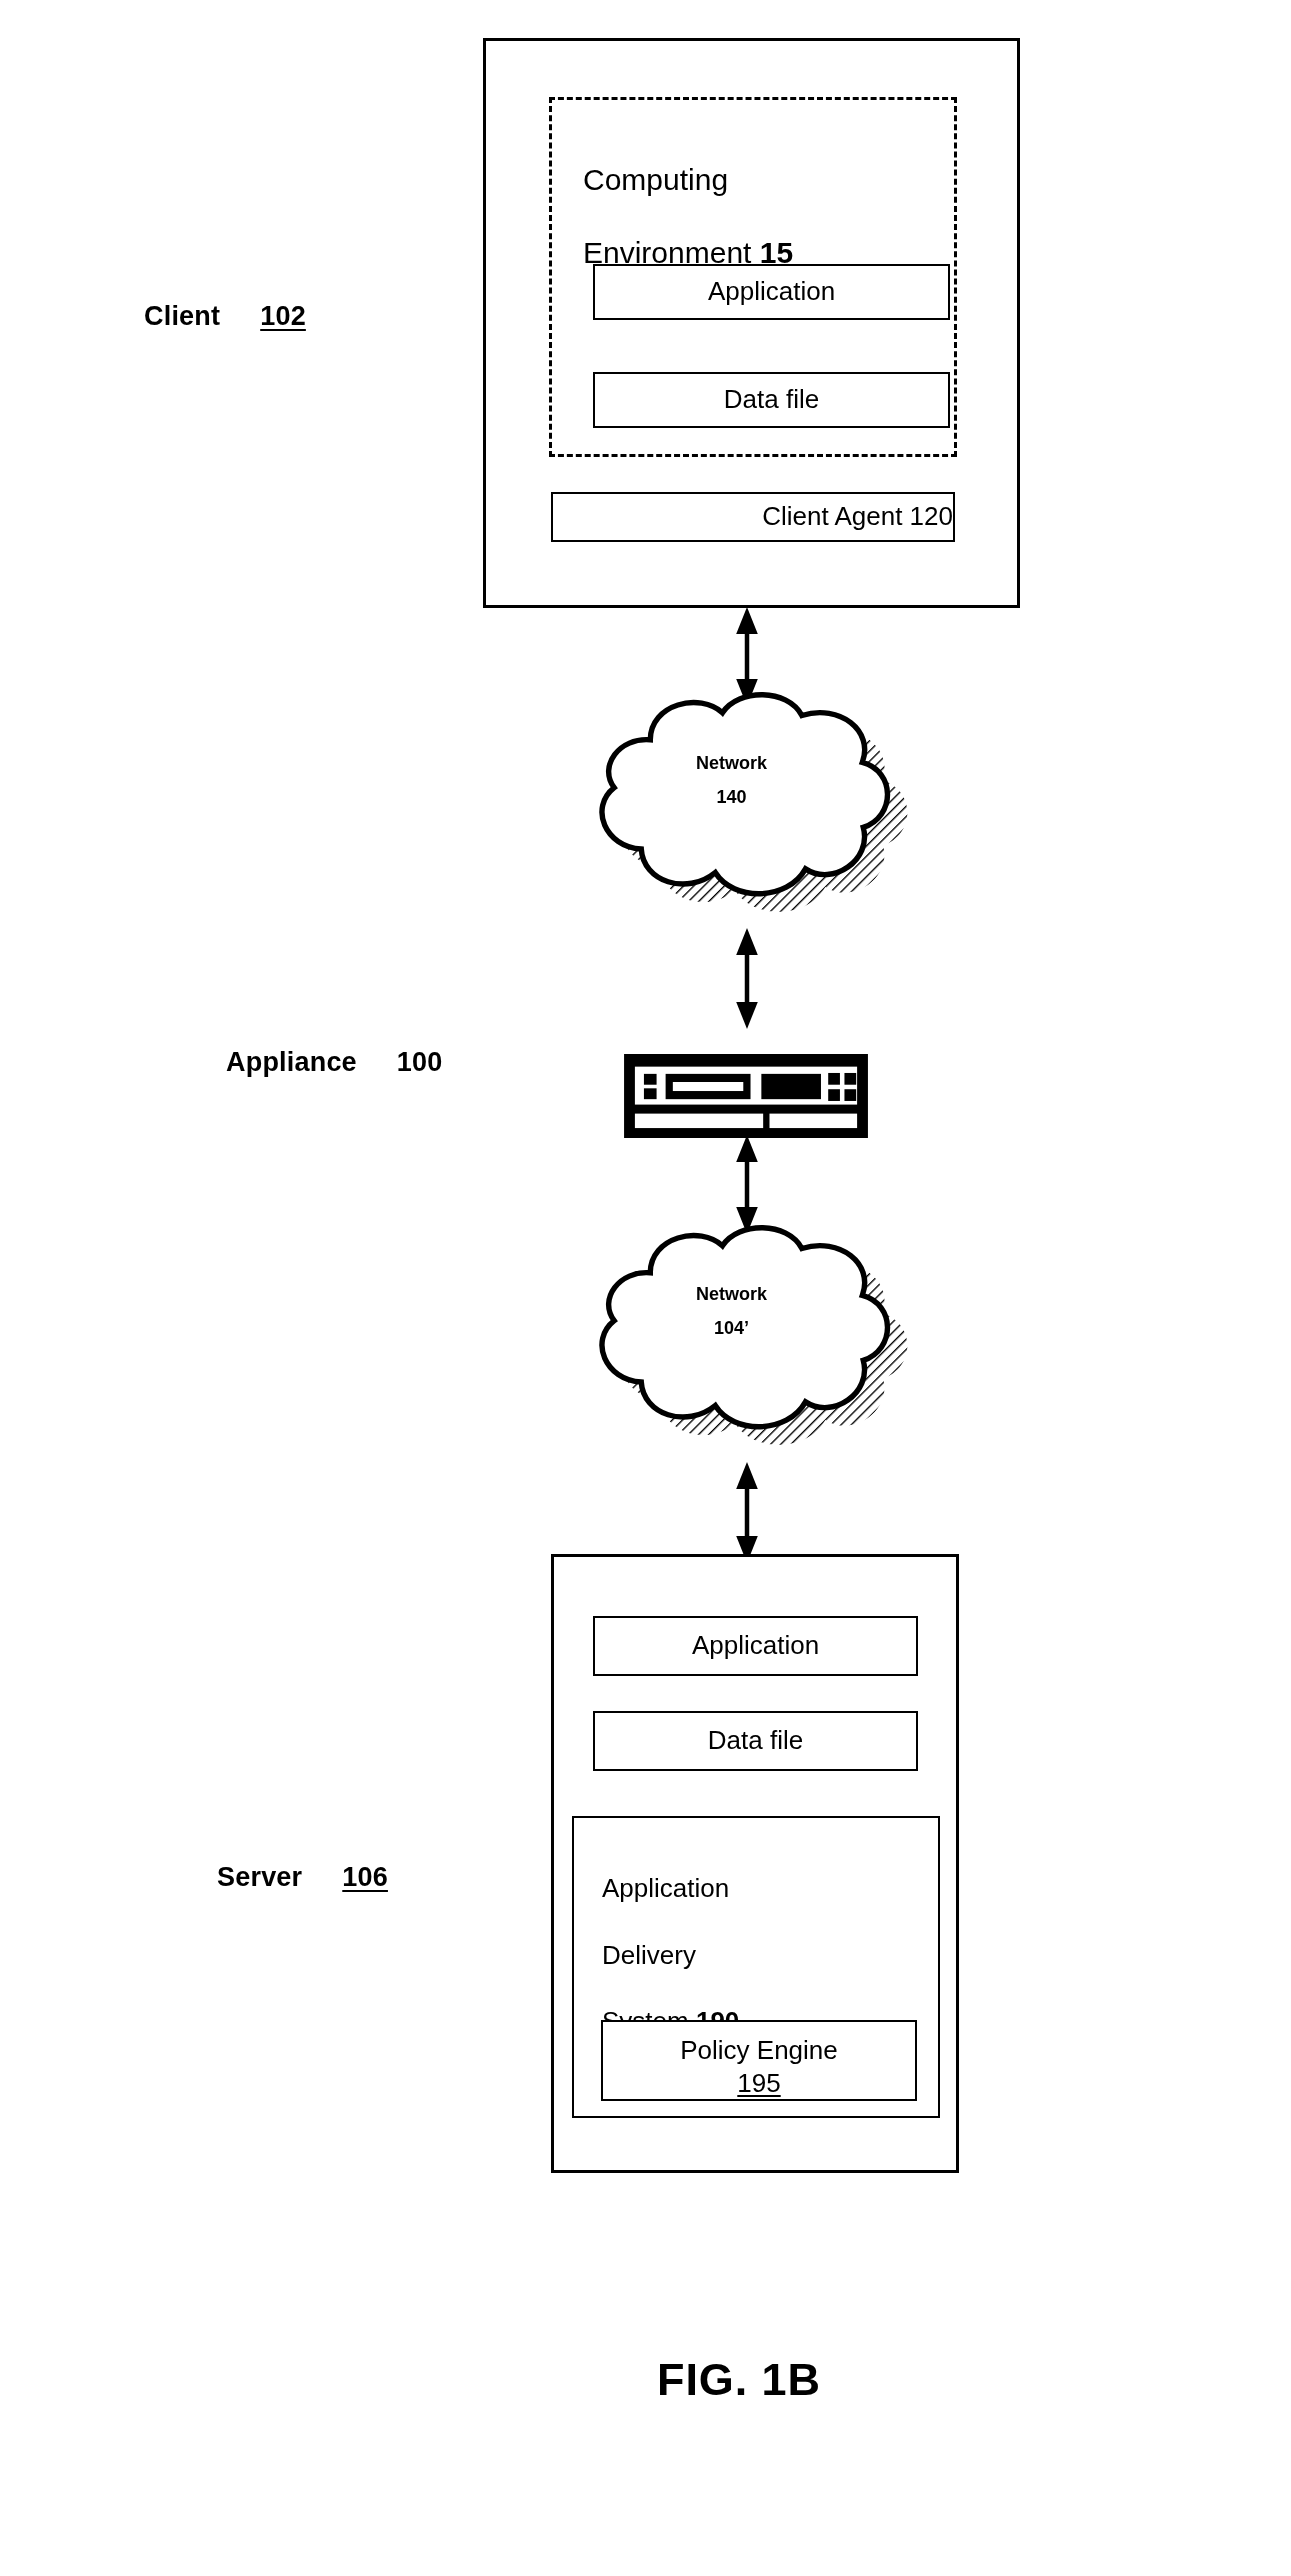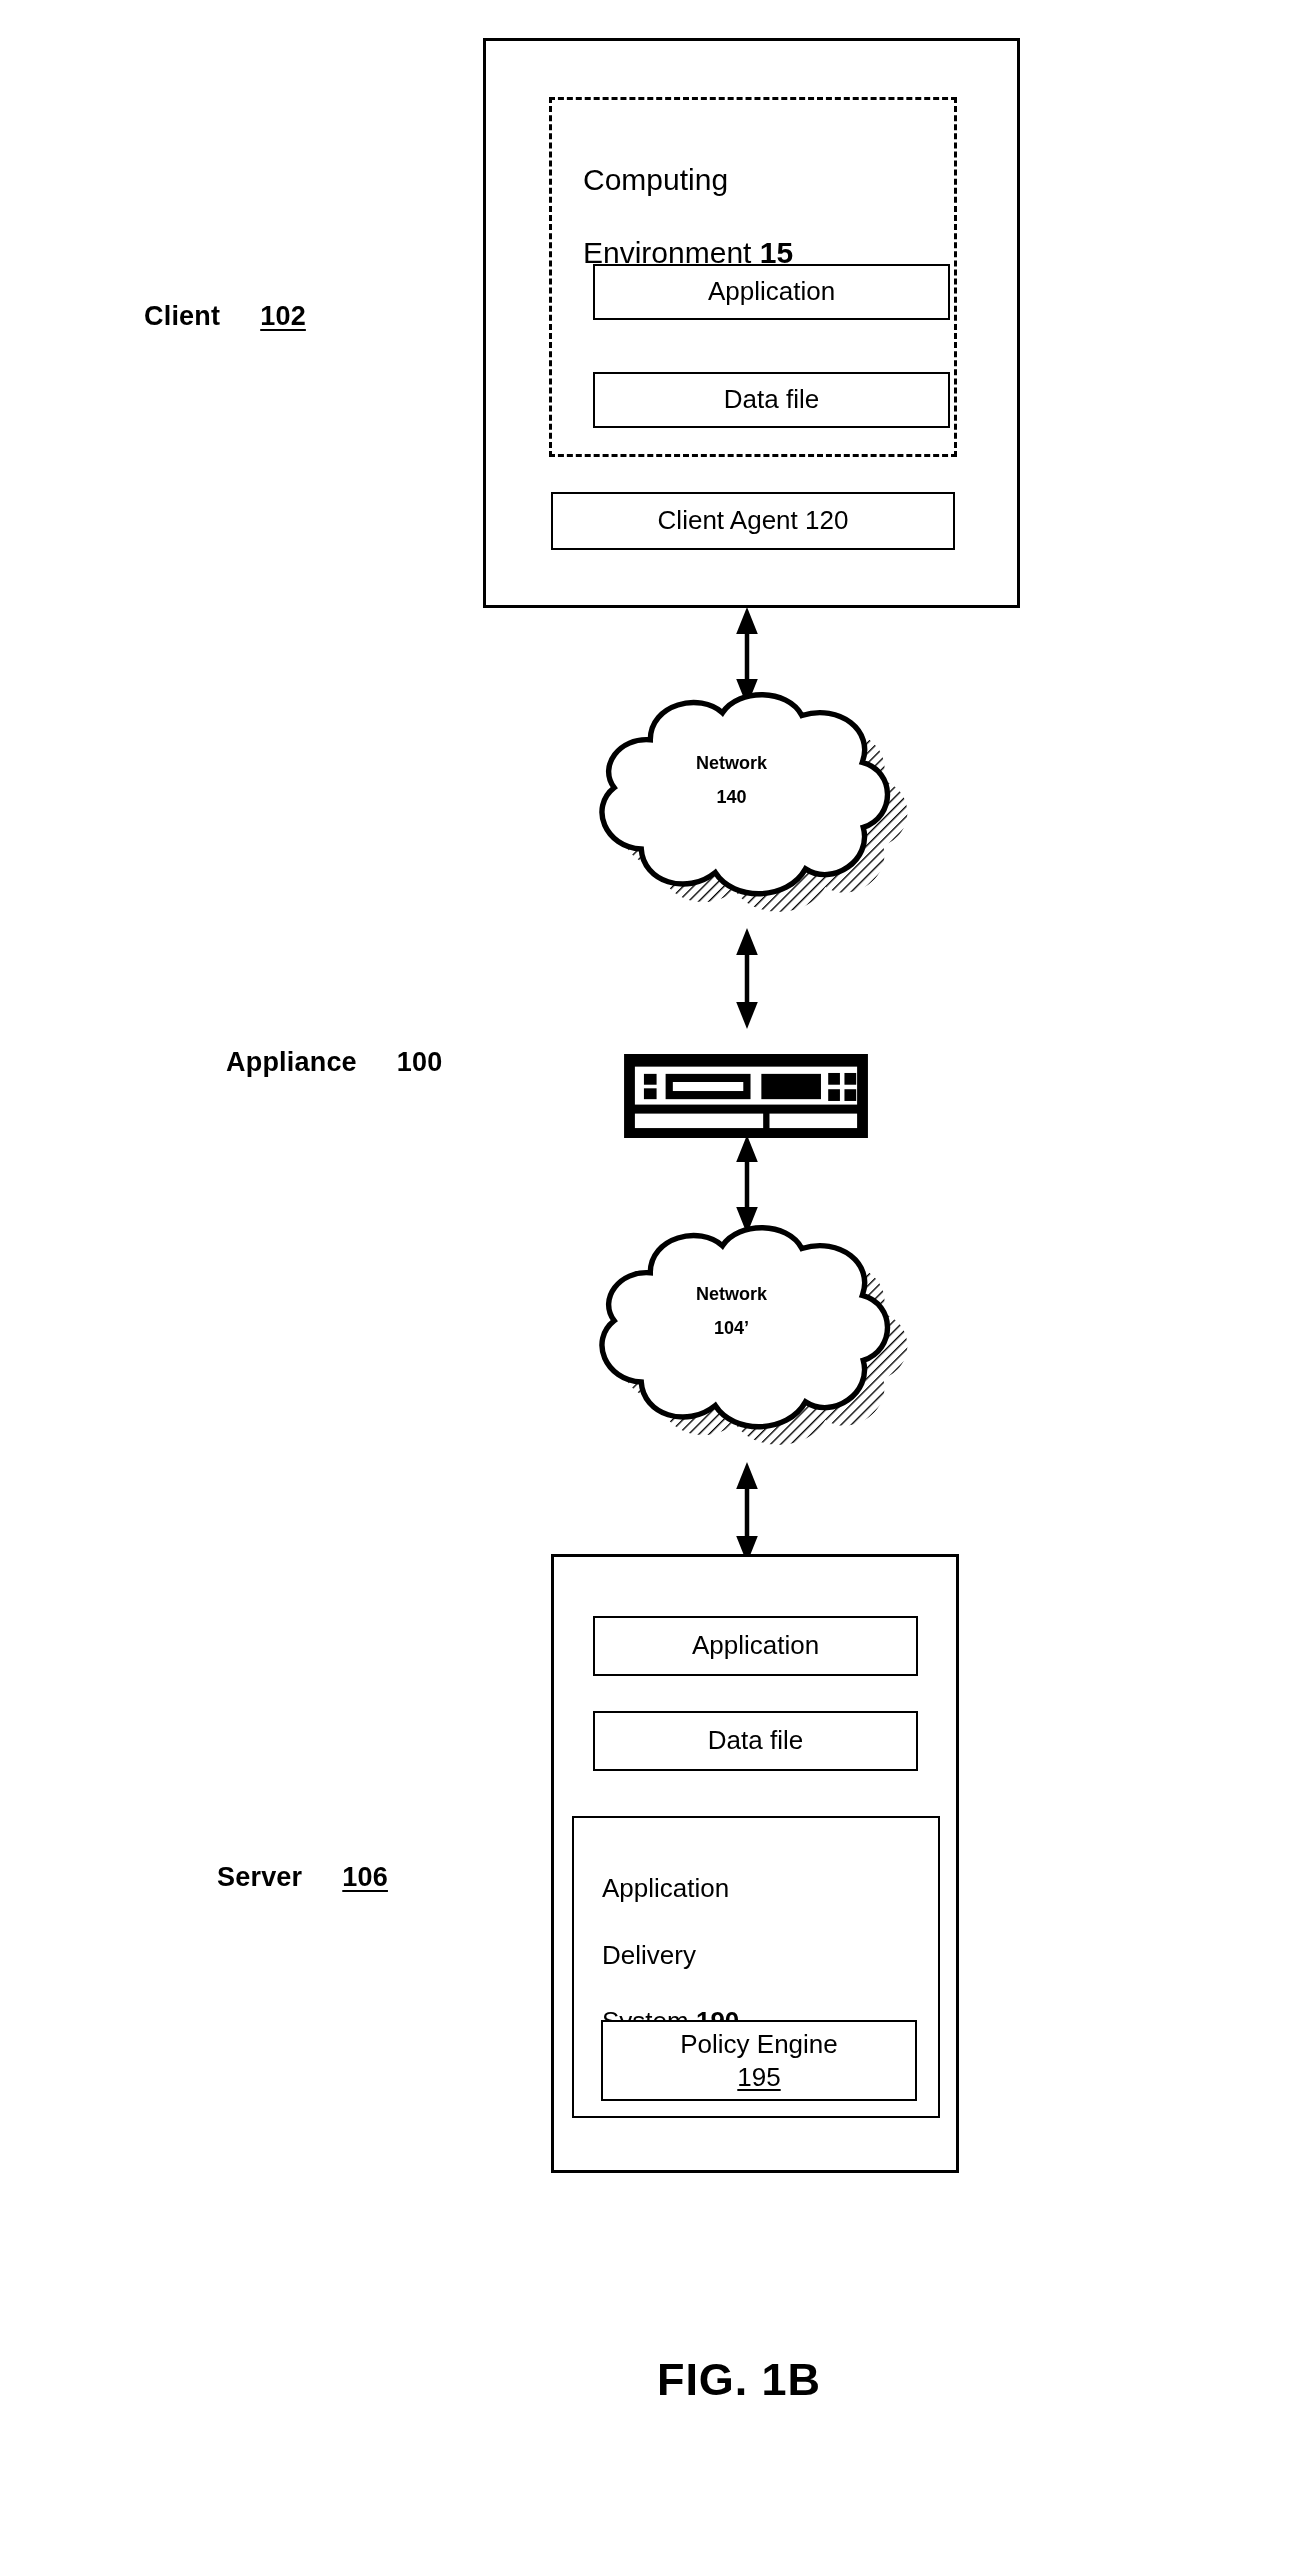--- a/index.html
+++ b/index.html
@@ -137,21 +137,21 @@
   </div>
 
   <div class="abs inner-box" style="left:593px; top:264px; width:357px; height:56px;">
     <span>Application</span>
   </div>
 
   <div class="abs inner-box" style="left:593px; top:372px; width:357px; height:56px;">
     <span>Data file</span>
   </div>
 
-  <div class="abs inner-box" style="left:551px; top:492px; width:404px; height:58px;">
+  <div class="abs inner-box" style="left:551px; top:492px; width:404px; height:50px;justify-content:flex-end;">
     <span>Client Agent 120</span>
   </div>
 
   <svg class="abs" style="left:729px; top:607px;" width="36" height="99" viewBox="0 0 40 110">
     <line x1="20" y1="8" x2="20" y2="102" stroke="#000" stroke-width="5"></line>
     <polygon points="20,0 8,30 32,30" fill="#000"></polygon>
     <polygon points="20,110 8,80 32,80" fill="#000"></polygon>
   </svg>
 
   <div class="abs" style="left:542px; top:672px; width:379px; height:262px;">
@@ -268,21 +268,21 @@
   </div>
 
   <div class="abs ads-box" style="left:572px; top:1816px; width:368px; height:302px;"></div>
 
   <div class="abs ads-title" style="left:602px; top:1839px; width:325px;">
     <span>Application</span><br>
     <span>Delivery</span><br>
     <span>System </span><span class="num">190</span>
   </div>
 
-  <div class="abs inner-box" style="left:601px; top:2020px; width:316px; height:81px;">
+  <div class="abs inner-box" style="left:601px; top:2020px; width:316px; height:81px;align-items:flex-end;">
     <div class="pe-label">
       <div>Policy Engine</div>
       <div class="num">195</div>
     </div>
   </div>
 
   <div class="abs fig-caption" style="left:621px; top:2354px;">FIG. 1B</div>
 
 </div>
 

